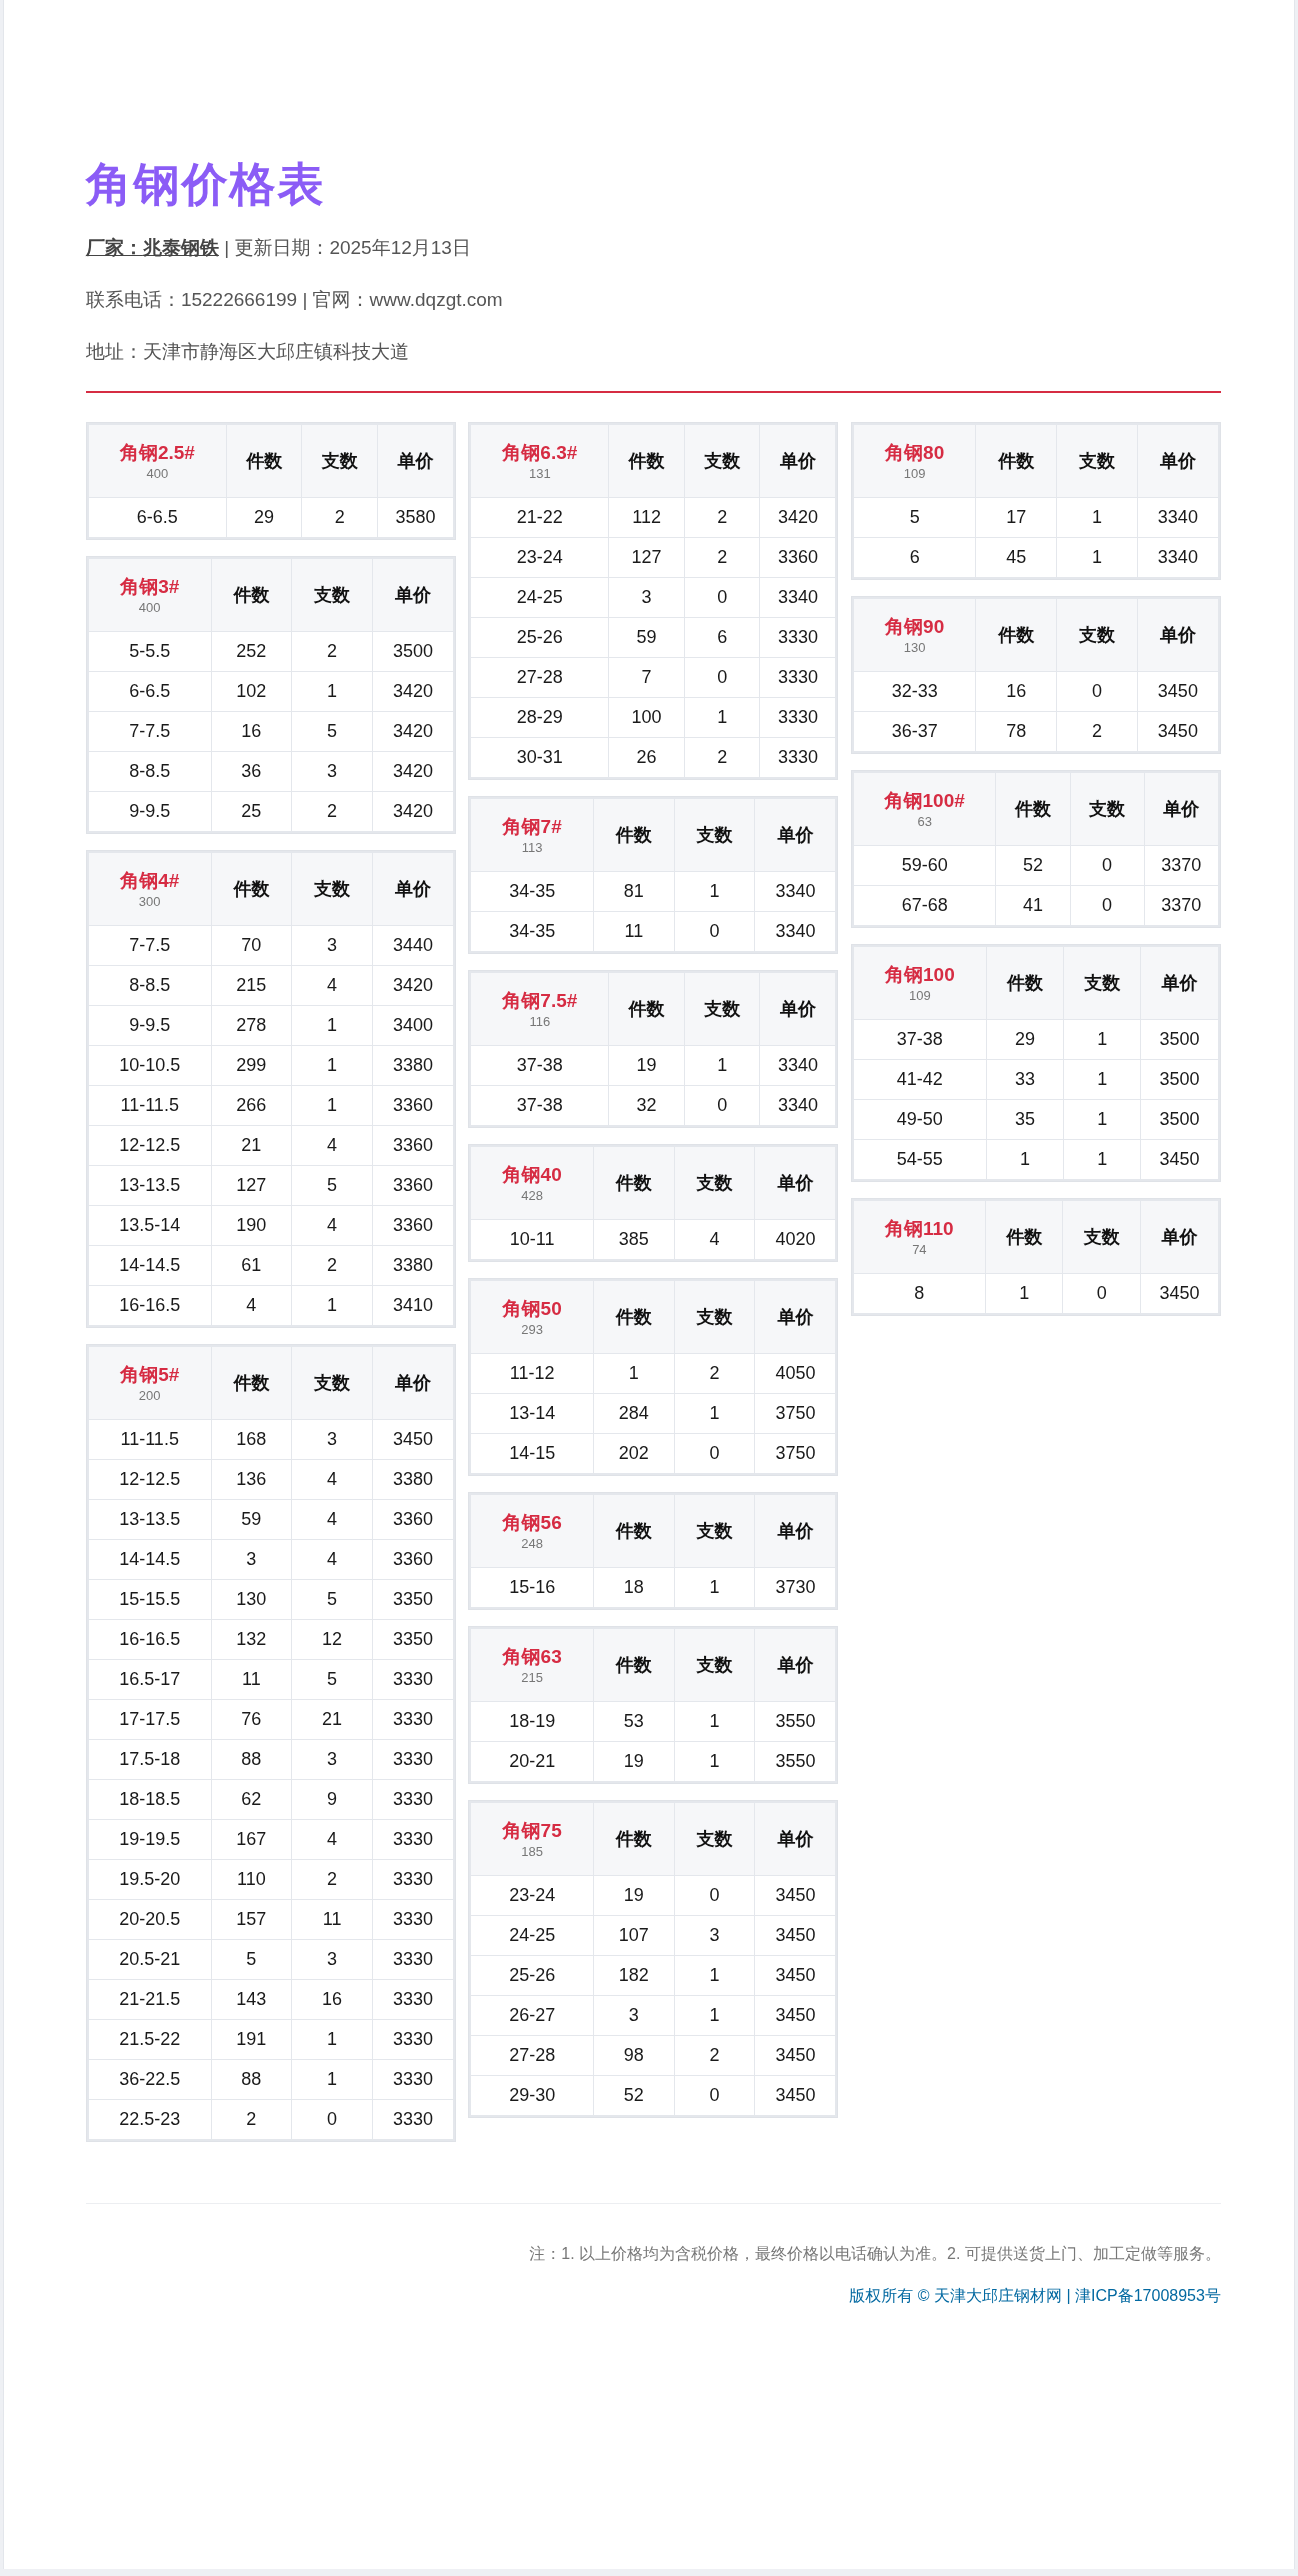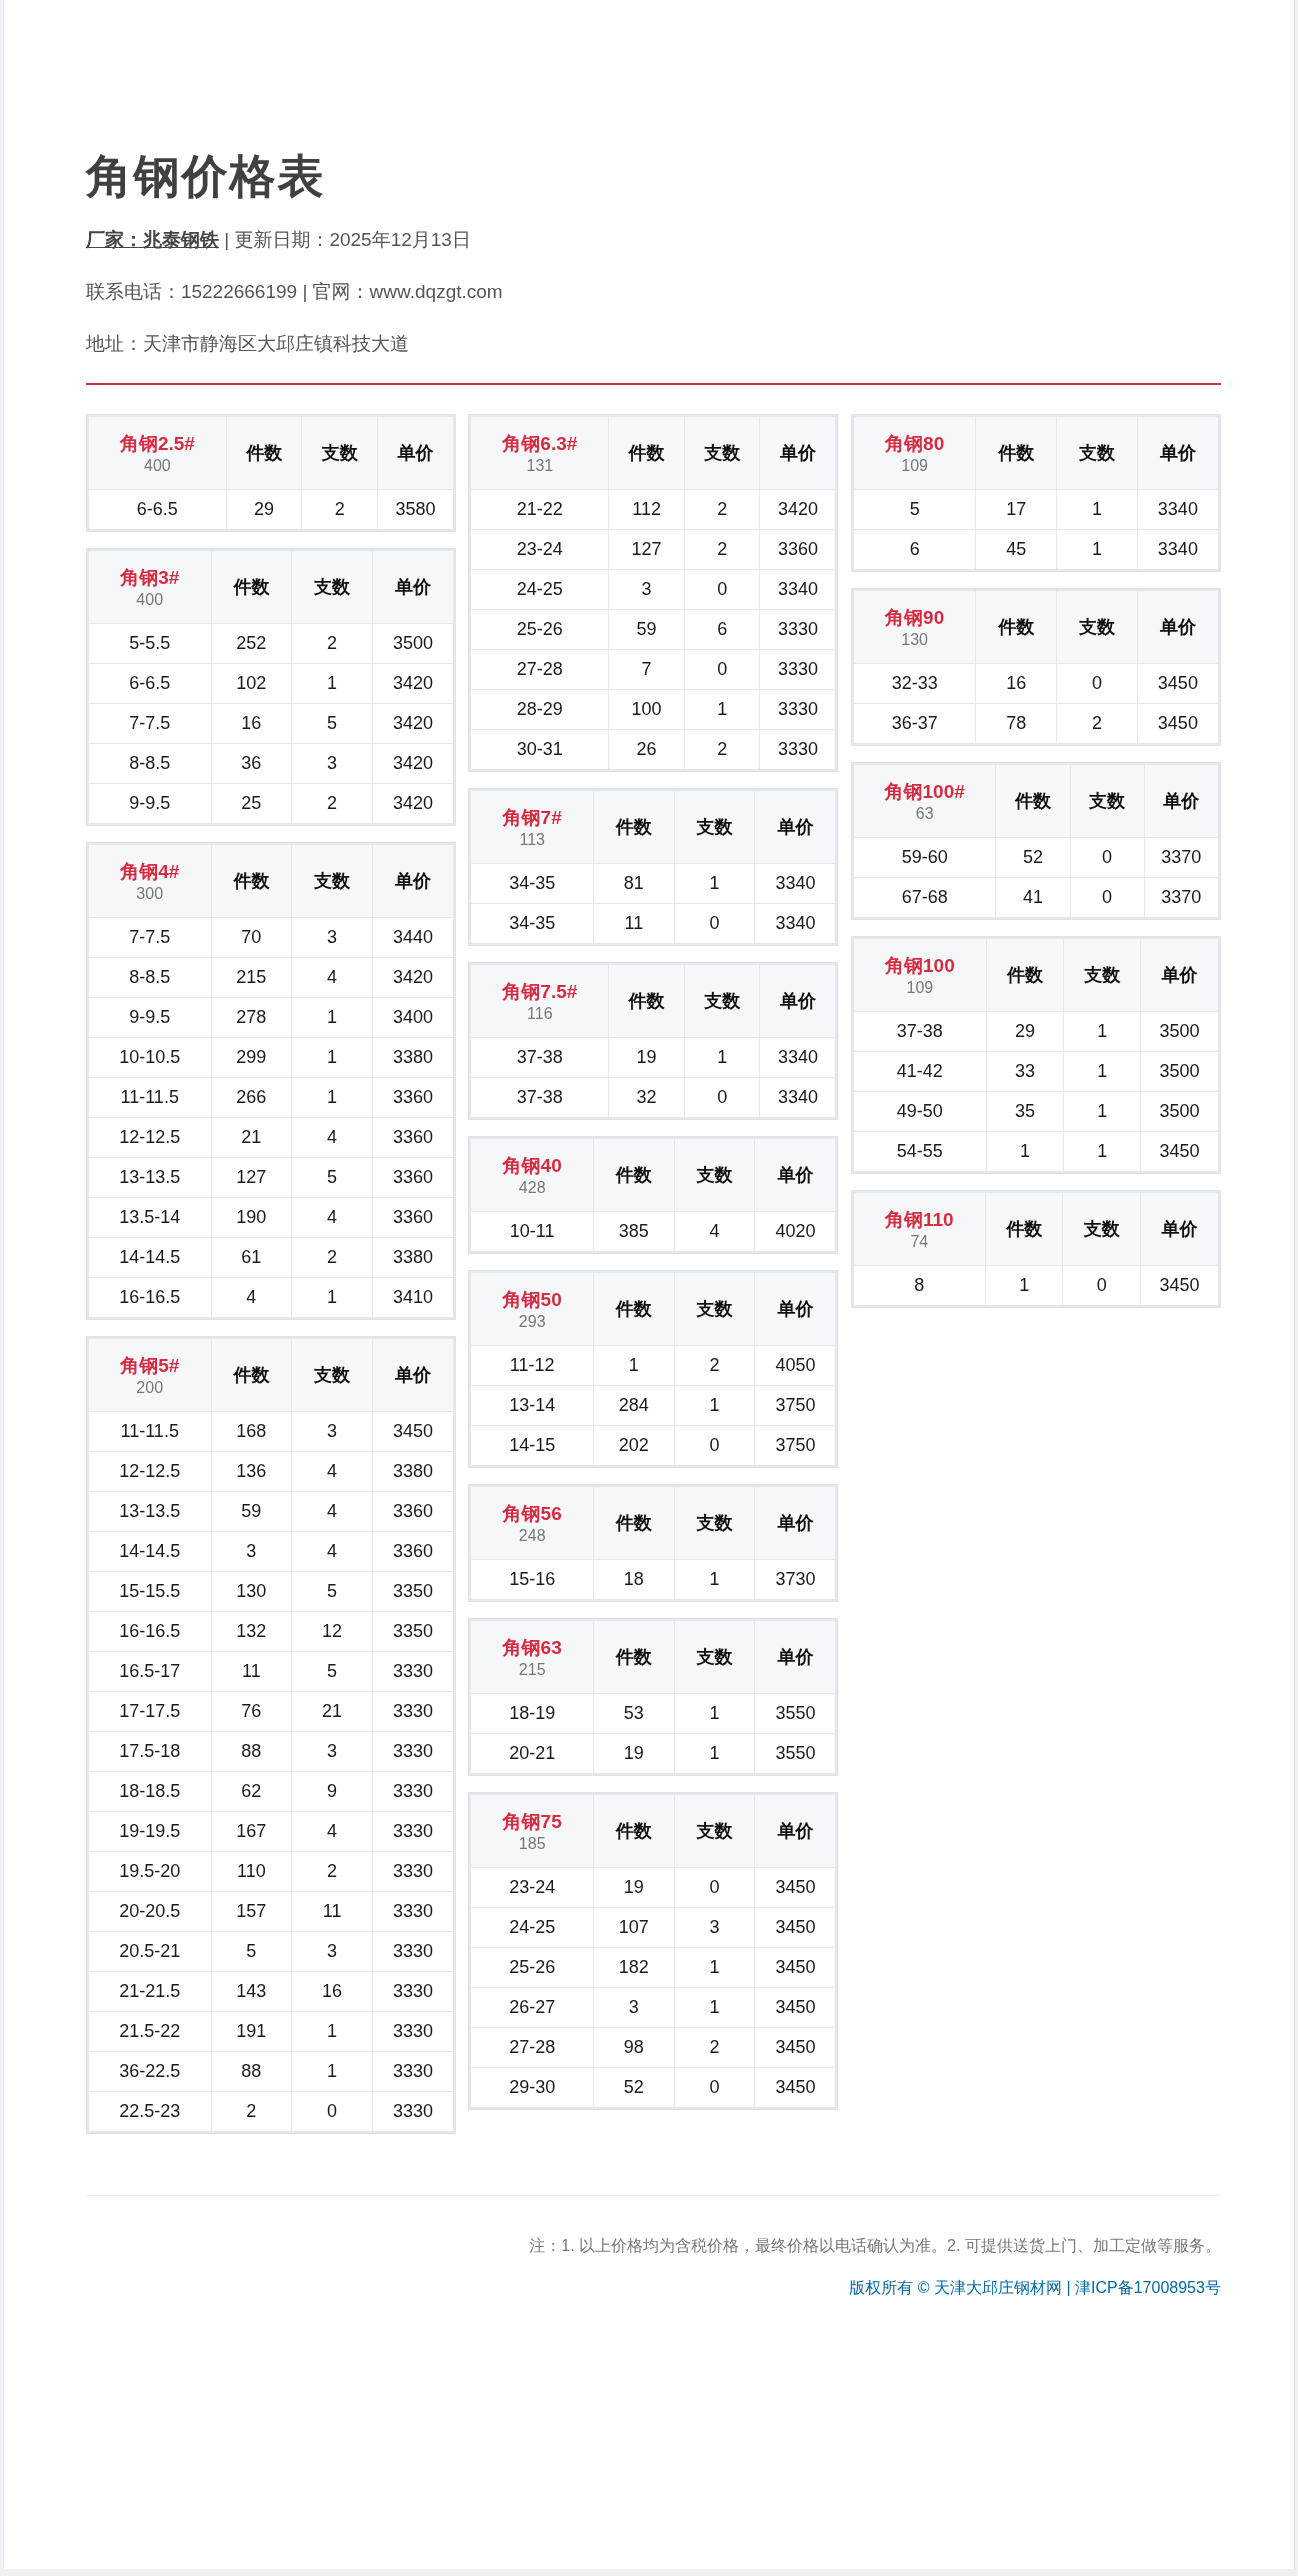--- a/index.html
+++ b/index.html
@@ -15,25 +15,25 @@
     margin: 0 0 0 2.9px;
     width: 1292px;
     min-height: 2569px;
     background: #ffffff;
     border-left: 1px solid #e3e6eb;
     border-right: 1px solid #e3e6eb;
     box-sizing: border-box;
     padding: 143px 82px 57px 82px;
   }
   .title {
-    color: #404040;
+    color: #8b5cf6;
     font-size: 46px;
     font-weight: bold;
     letter-spacing: 1.9px;
-    margin: 8px 0 25px 0;
+    margin: 16px 0 25px 0;
     line-height: 1.1;
   }
   .info-line {
     font-size: 19px;
     color: #555;
     margin: 0 0 27px 0;
     line-height: 25px;
   }
   .info-line b { color: #444; font-weight: bold; text-decoration: underline; }
   .divider {
@@ -61,21 +61,21 @@
     background: #f6f7f9;
     font-size: 18px;
     font-weight: bold;
     color: #111;
     height: 72px;
     text-align: center;
     padding: 0 7.6px;
   }
   table.spec th.spec-head { padding: 0 9.5px; }
   .spec-name { color: #d62c43; font-size: 19px; font-weight: bold; display: block; line-height: 25px; }
-  .spec-weight { color: #777; font-size: 16px; font-weight: normal; display: block; margin-top: 1px; }
+  .spec-weight { color: #777; font-size: 13px; font-weight: normal; display: block; margin-top: 1px; }
   table.spec td {
     background: #ffffff;
     height: 39px;
     text-align: center;
     font-size: 18px;
     color: #1a1a1a;
     padding: 0 5.7px;
   }
   td.size { color: #9a6a3f; }
   td.price { color: #1f6fbf; cursor: pointer; }

